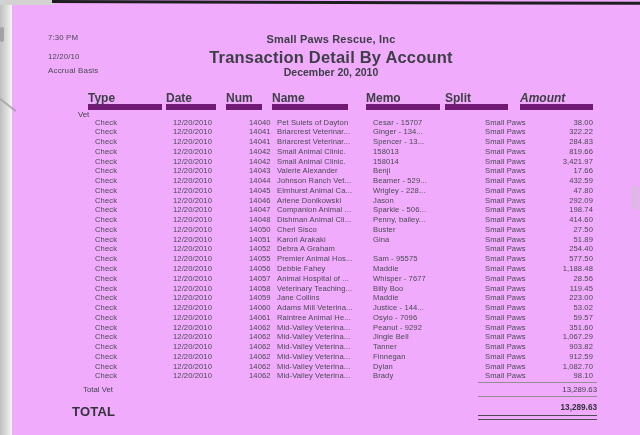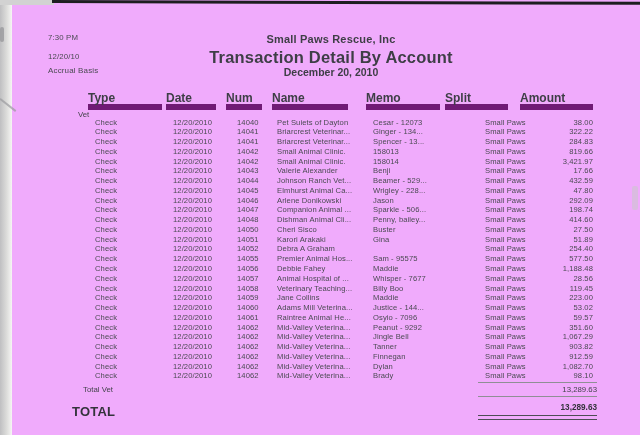--- a/index.html
+++ b/index.html
@@ -54,21 +54,21 @@
   
   .section-label{position:absolute;left:78px;top:110px;font-size:7.8px;color:#44444c;}
   .rows{position:absolute;left:95px;top:117.5px;width:505px;}
   .trow{position:relative;height:9.77px;}
   .trow span{
     position:absolute;top:0;font-size:7.6px;line-height:9.6px;color:#4a4a52;
     white-space:nowrap;overflow:hidden;letter-spacing:.1px;
   }
   .c-type{left:0;width:52px;}
   .c-date{left:78px;width:46px;}
-  .c-num{left:142px;width:30px;}
+  .c-num{left:154px;width:30px;}
   .c-name{left:182px;width:92px;}
   .c-memo{left:278px;width:70px;}
   .c-split{left:350px;width:56px;padding-left:40px;}
   .c-amt{left:390px;width:108px;text-align:right;}
   
   .rule{position:absolute;height:1px;background:#8f8f95;left:478px;width:119px;}
   .rule.r1{top:382px;}
   .rule.r2{top:396px;}
   .dbl{position:absolute;left:478px;width:119px;height:1.4px;background:#4c4c54;}
   .dbl.d1{top:415px;}
@@ -99,31 +99,31 @@
     <div class="t-report">Transaction Detail By Account</div>
     <div class="t-date">December 20, 2010</div>
   </div>
 
   <div class="col-h" style="left:88px;width:74px;">Type</div>
   <div class="col-h" style="left:166px;width:50px;">Date</div>
   <div class="col-h" style="left:226px;width:36px;">Num</div>
   <div class="col-h" style="left:272px;width:76px;">Name</div>
   <div class="col-h" style="left:366px;width:74px;">Memo</div>
   <div class="col-h" style="left:445px;width:63px;">Split</div>
-  <div class="col-h" style="left:520px;width:73px;">Amount</div>
+  <div class="col-h" style="left:520px;width:73px;font-style:italic;">Amount</div>
 
   <div class="section-label">Vet</div>
 
   <div class="rows" id="rows">
       <div class="trow">
         <span class="c-type">Check</span>
         <span class="c-date">12/20/2010</span>
         <span class="c-num">14040</span>
         <span class="c-name">Pet Suiets of Dayton</span>
-        <span class="c-memo">Cesar - 12073</span>
+        <span class="c-memo">Cesar - 15707</span>
         <span class="c-split">Small Paws</span>
         <span class="c-amt">38.00</span>
       </div>
       <div class="trow">
         <span class="c-type">Check</span>
         <span class="c-date">12/20/2010</span>
         <span class="c-num">14041</span>
         <span class="c-name">Briarcrest Veterinar...</span>
         <span class="c-memo">Ginger - 134...</span>
         <span class="c-split">Small Paws</span>

